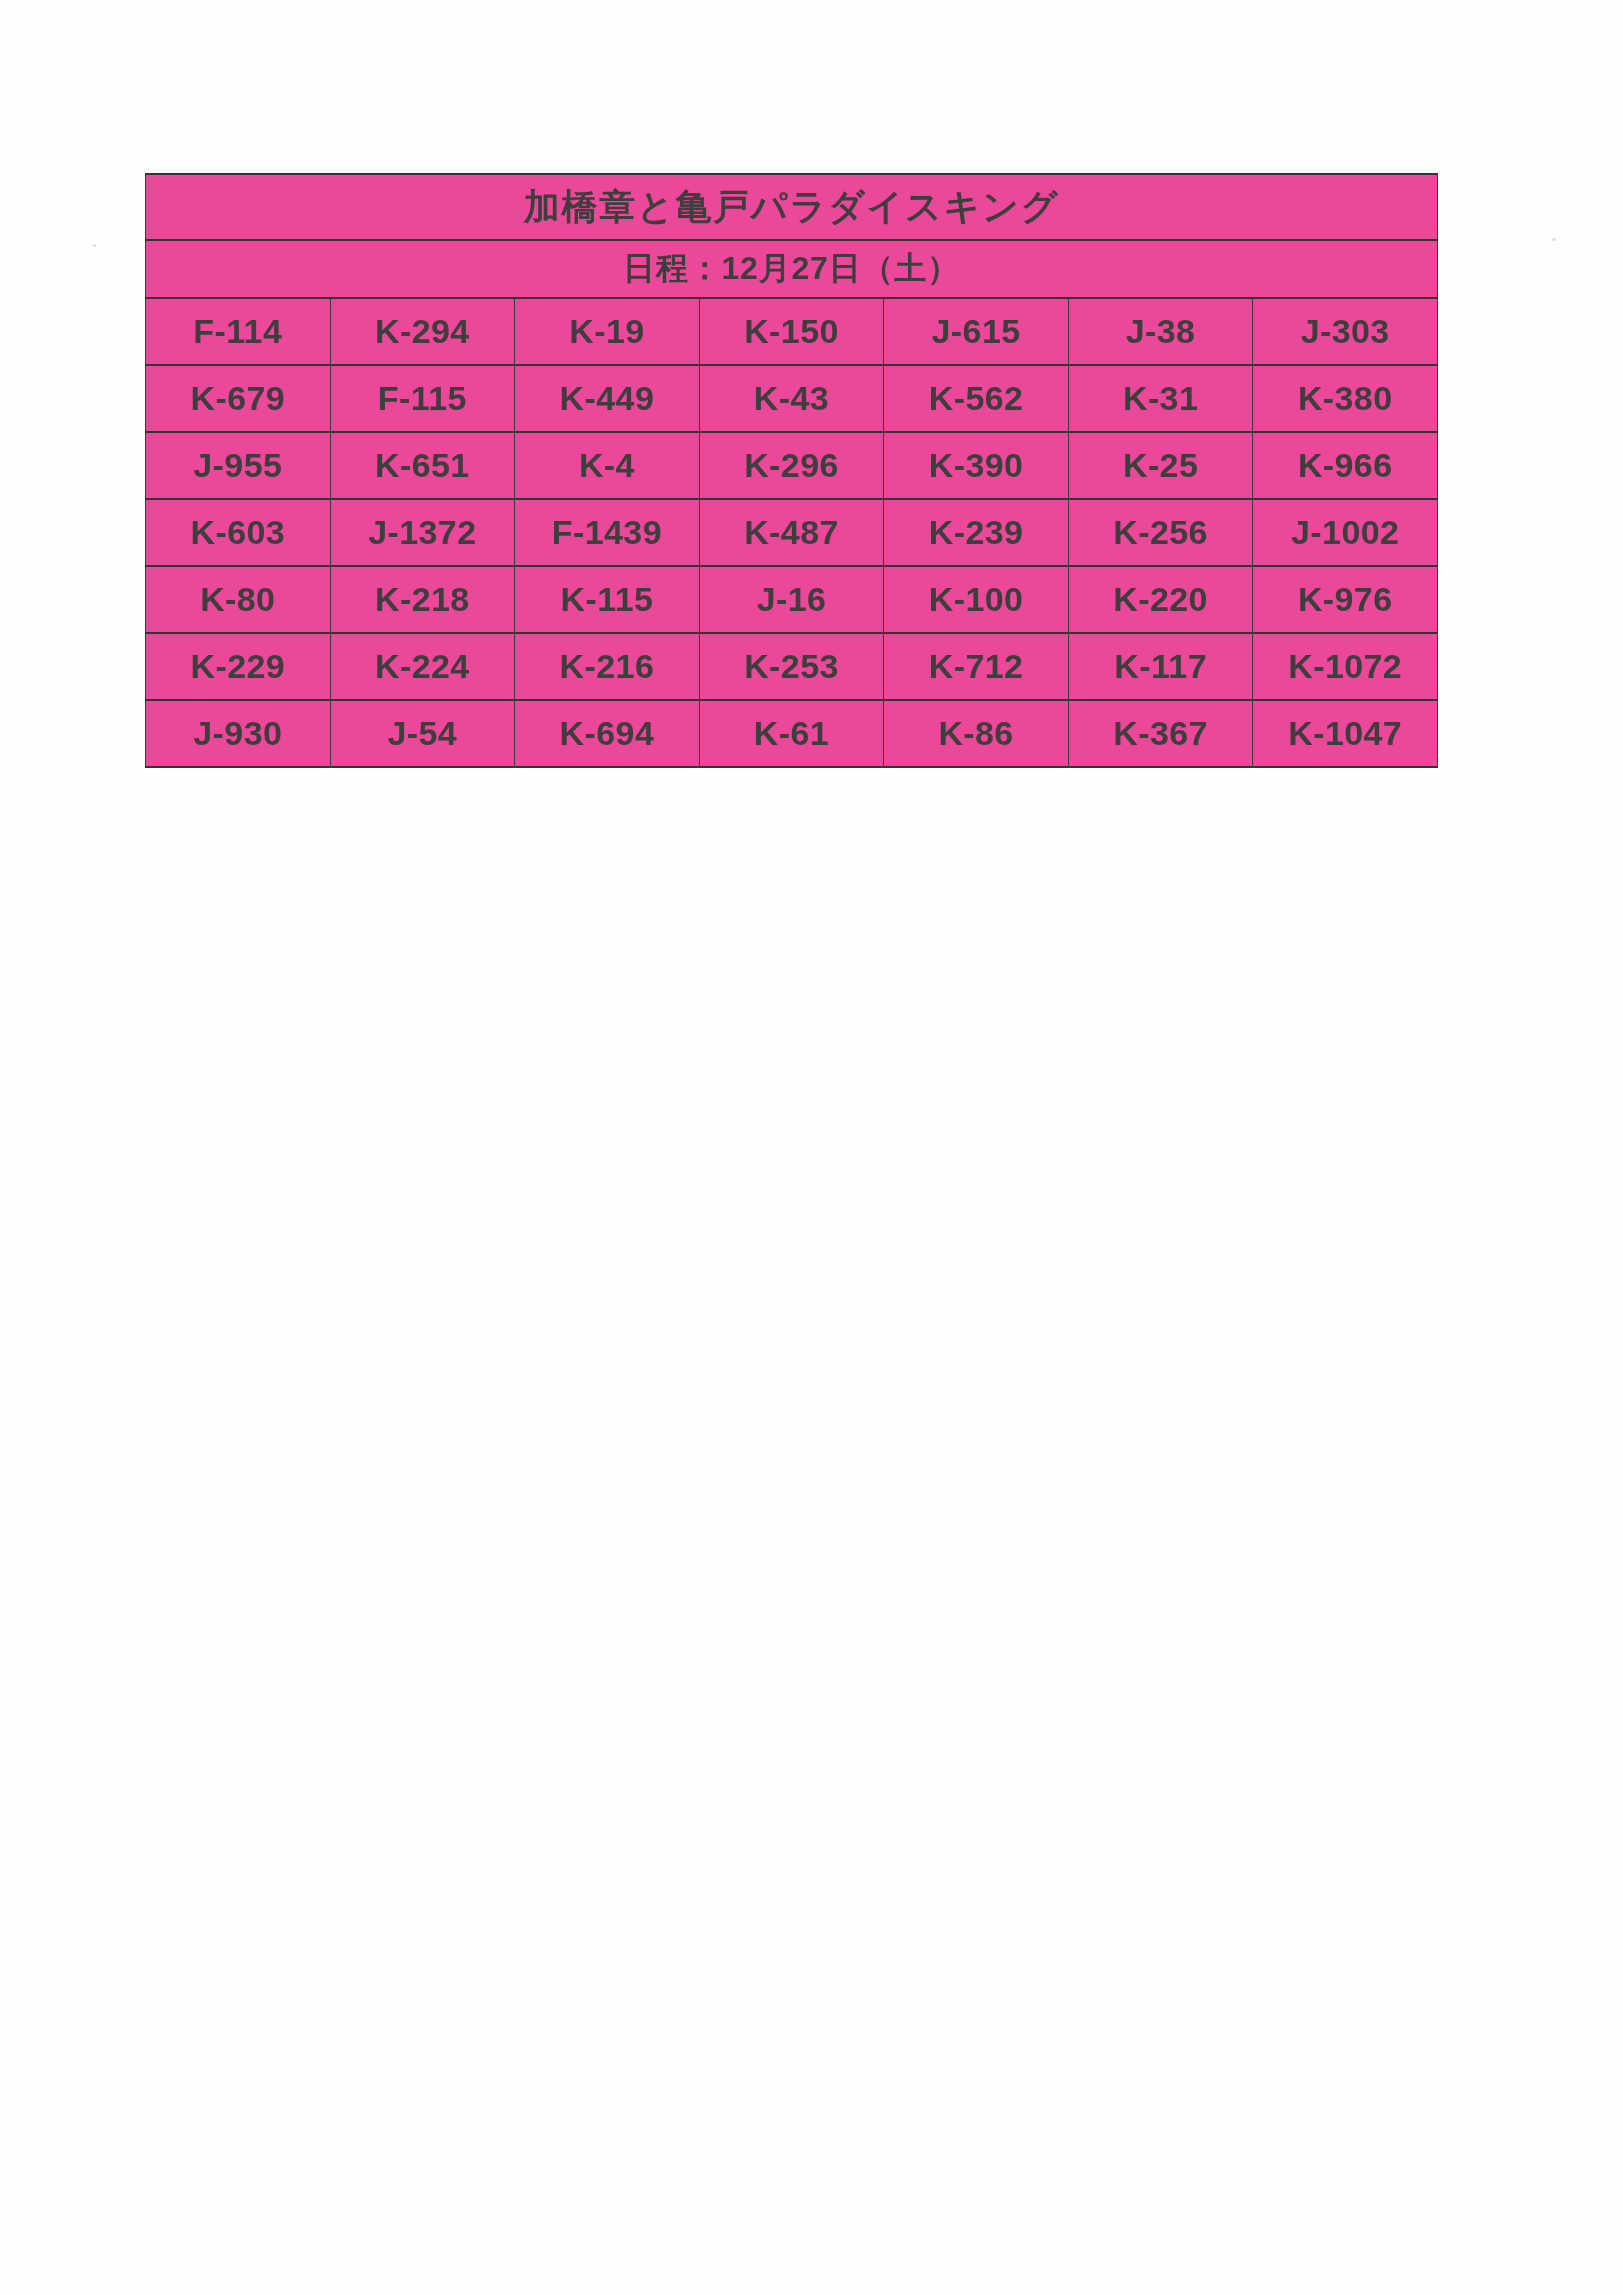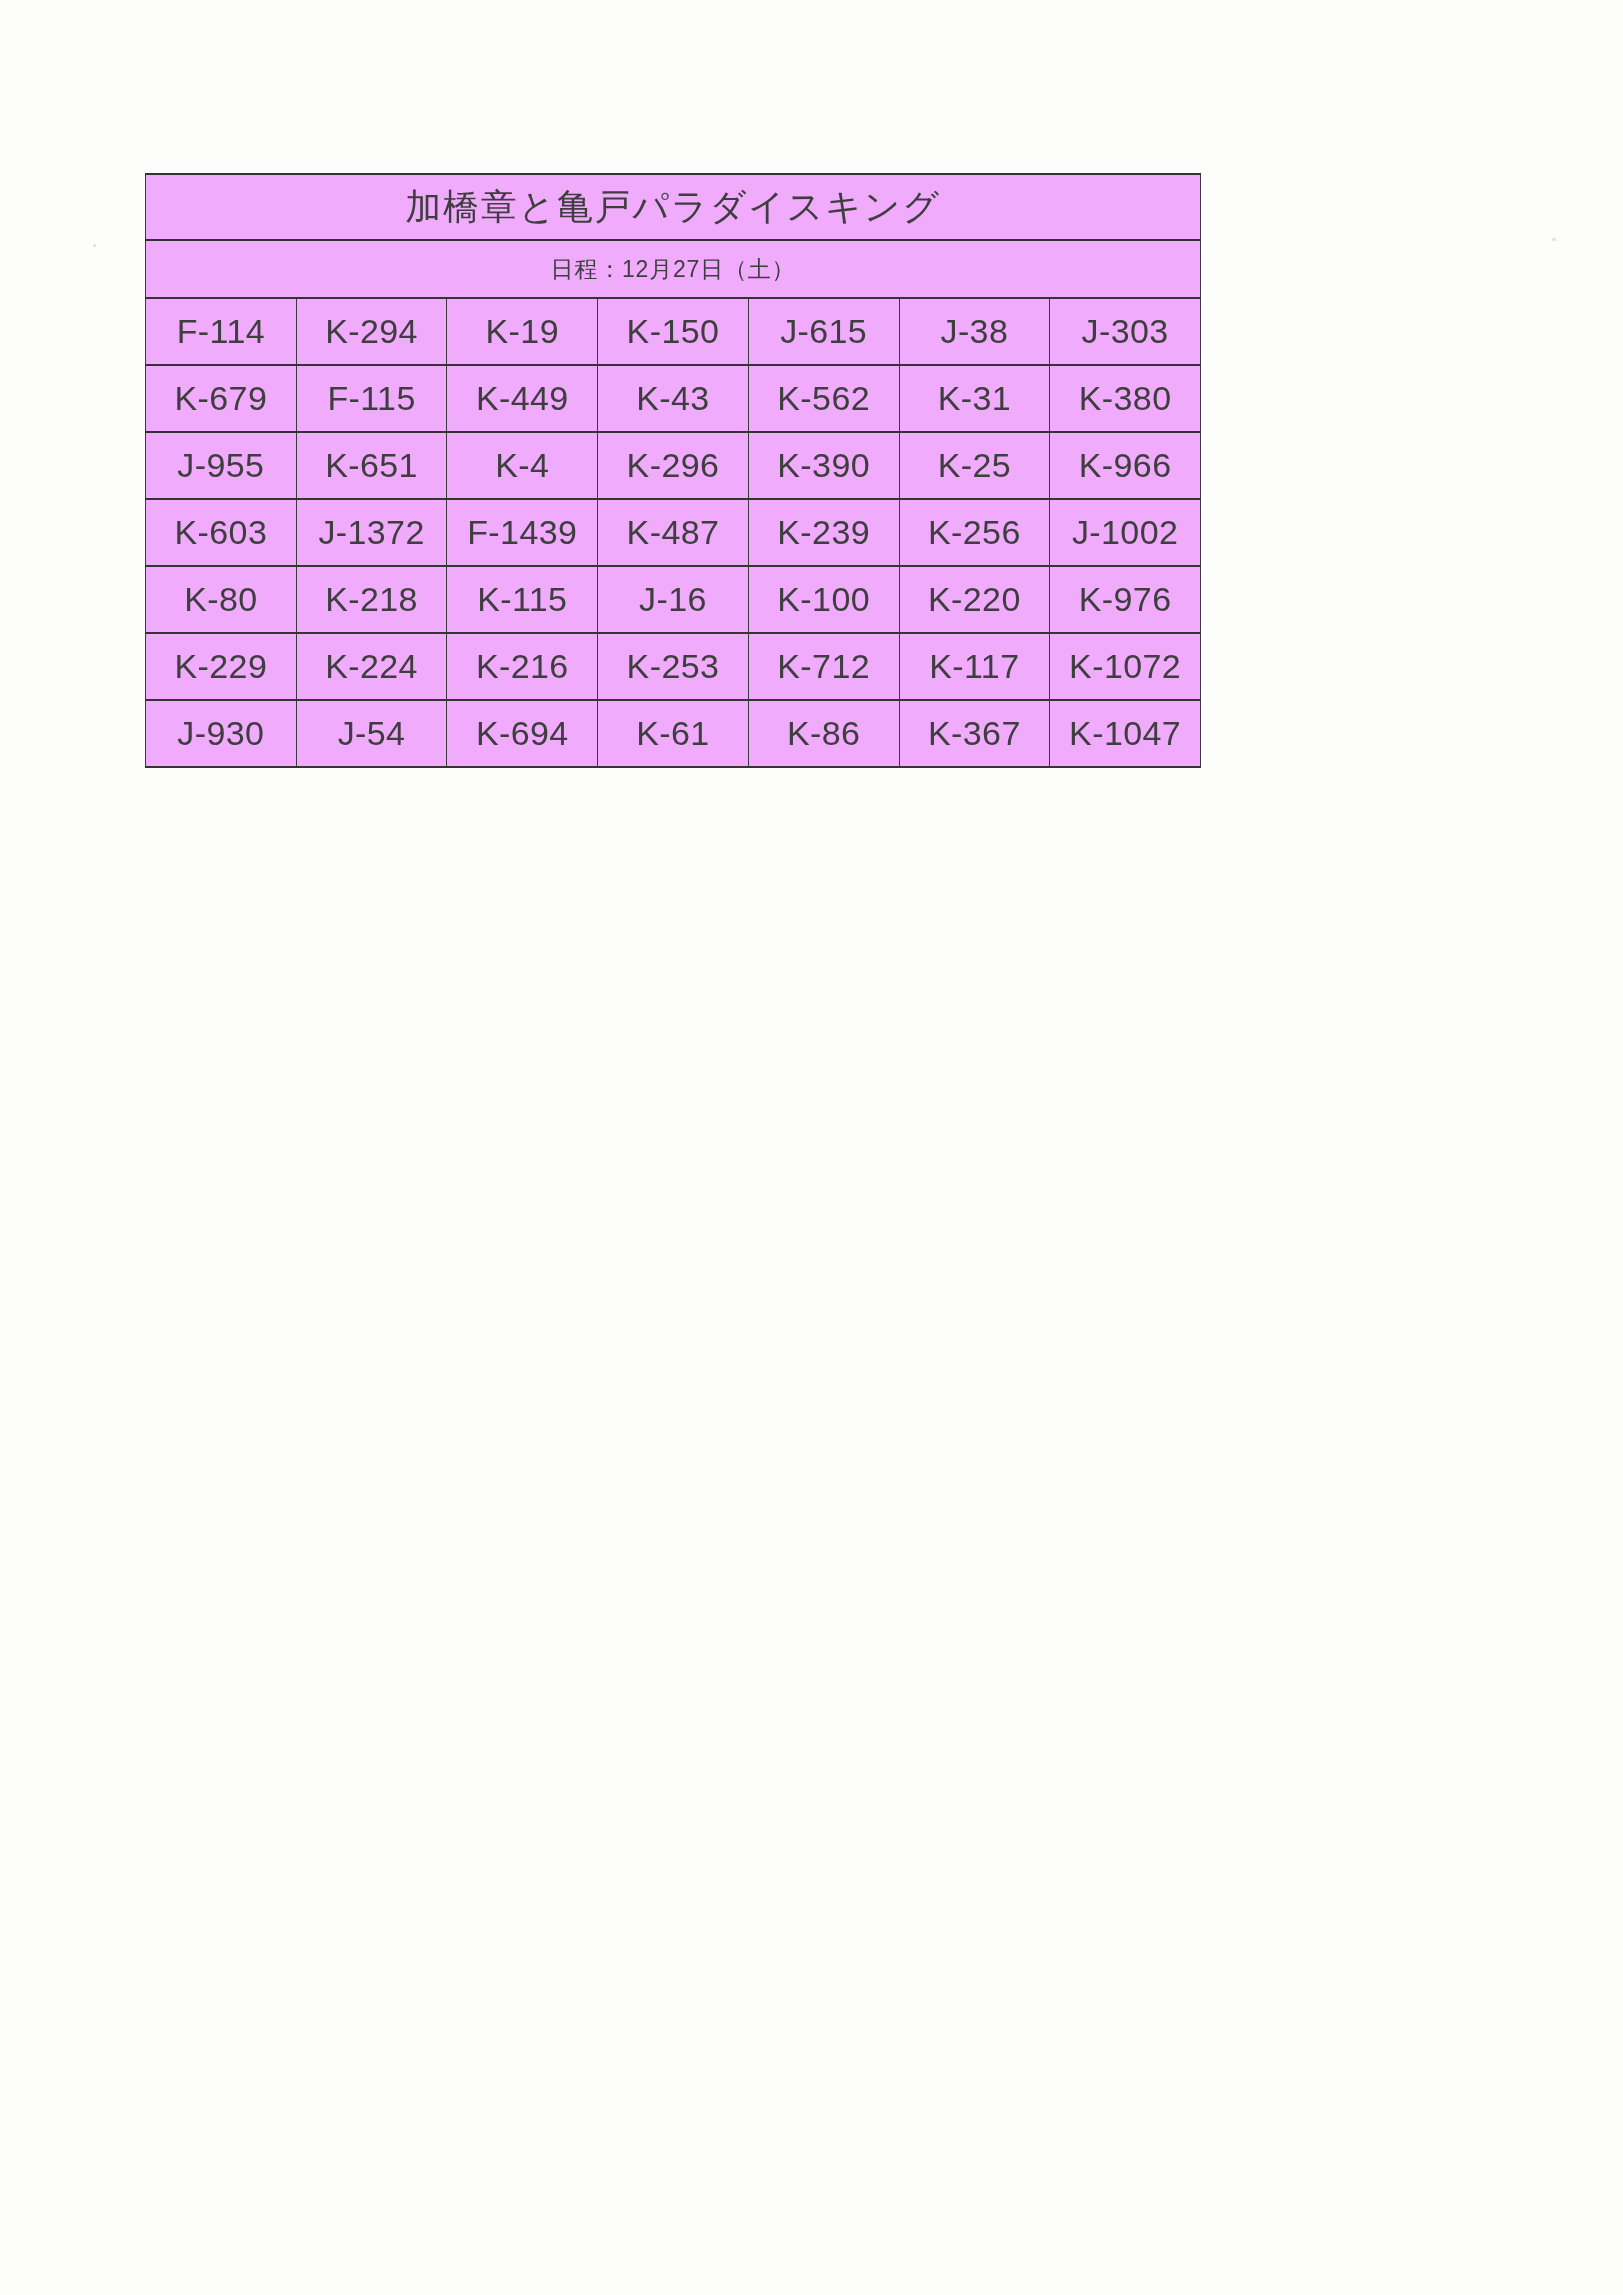--- a/index.html
+++ b/index.html
@@ -30,44 +30,45 @@
     opacity: 0.55;
   }
   .speck.s1 { left: 93px;  top: 244px;  width: 3.4px; height: 2.5px; }
   .speck.s2 { left: 1552px; top: 238px;  width: 4.2px; height: 2.5px; }
   .speck.s3 { left: 457px;  top: 765px;  width: 2.5px; height: 2.5px; opacity: 0.3; }
 
   table.code-table {
     position: absolute;
     left: 145px;
     top: 173px;
-    width: 1056px;
+    width: 1293px;
     border-collapse: collapse;
     table-layout: fixed;
-    background: #f0abfc;
+    background: #ec4899;
+    font-weight: bold;
   }
   table.code-table td {
     border-left: 1.7px solid #3a3a3a;
     border-right: 1.7px solid #3a3a3a;
     border-top: 2.5px solid #343434;
     border-bottom: 2.5px solid #343434;
     text-align: center;
     vertical-align: middle;
     padding: 0;
     white-space: nowrap;
     overflow: hidden;
   }
   td.title-cell {
     height: 64px;
     font-size: 36px;
     letter-spacing: 1.7px;
   }
   td.date-cell {
     height: 56px;
-    font-size: 23px;
+    font-size: 32px;
     letter-spacing: 0.8px;
     margin-top: 20px;
   }
   td.code-cell {
     height: 65px;
     font-size: 34px;
     letter-spacing: 0.4px;
   }
 </style>
 </head>

